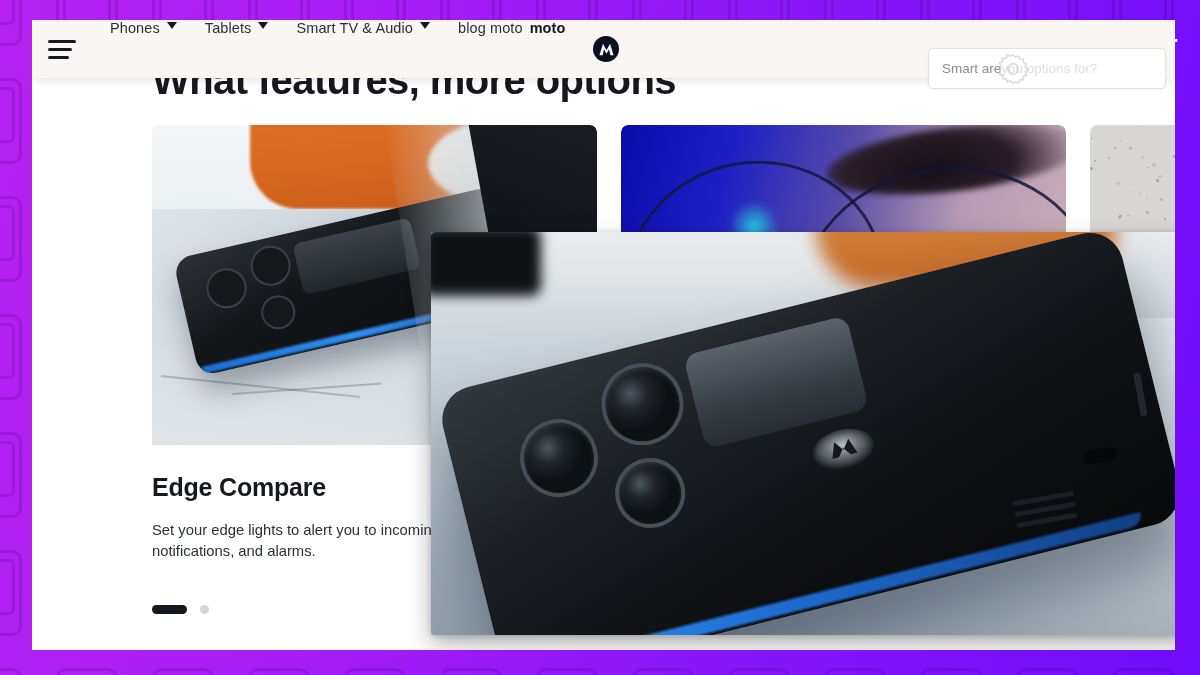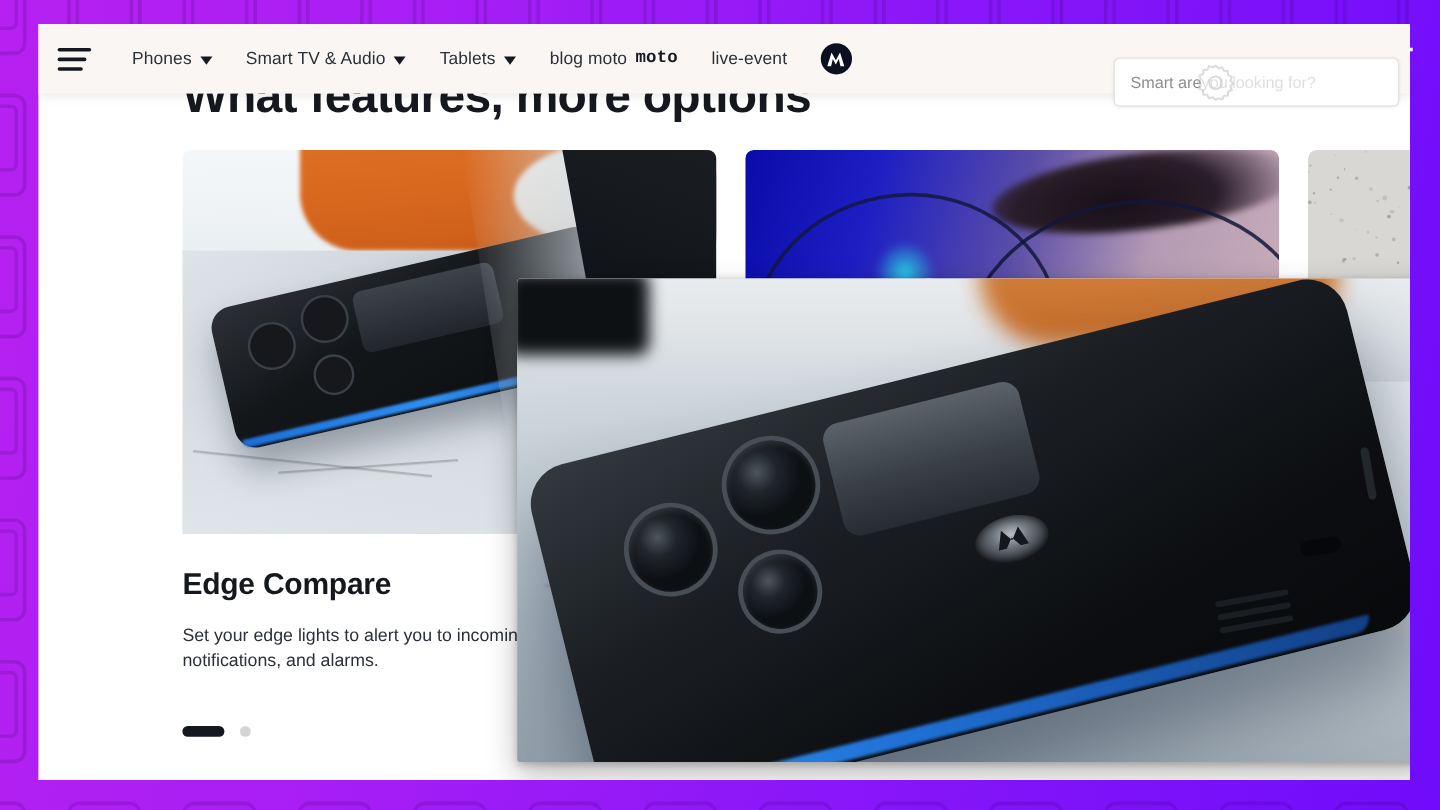--- a/index.html
+++ b/index.html
@@ -59,33 +59,33 @@
     display: flex; flex-direction: column; justify-content: center; gap: 5px;
     margin-right: 18px; cursor: pointer;
   }
   .hamburger i { display:block; height: 3px; background: #15181f; border-radius: 2px; }
   .hamburger i:nth-child(1){ width: 28px; }
   .hamburger i:nth-child(2){ width: 24px; }
   .hamburger i:nth-child(3){ width: 21px; }
 
   .nav-items { display: flex; align-items: center; gap: 0; }
   .nav-item {
-    display: flex; align-items: center; gap: 7px;
+    display: flex; gap: 7px;
     font-size: 14.5px; color: #2b3038;
     padding: 0 14px; height: 58px; cursor: pointer;
     white-space: nowrap; letter-spacing: .1px;
   }
   .nav-item .caret {
     width: 0; height: 0;
     border-left: 5.5px solid transparent;
     border-right: 5.5px solid transparent;
     border-top: 7px solid #15181f;
     margin-top: 2px;
   }
-  .nav-item b { font-weight: 700; color: #15181f; font-family: Liberation Mono, monospace; }
+  .nav-item b { font-weight: 700; color: #15181f; }
   .moto-logo {
     width: 26px; height: 26px; border-radius: 50%;
     background: #0b1020; margin-left: 14px;
     display:flex; align-items:center; justify-content:center; flex:none;
   }
   .moto-logo svg { display:block; }
 
   .search-wrap {
     position: absolute; right: 9px; top: 28px;
     width: 238px; height: 41px;
@@ -605,52 +605,49 @@
     </div>
 
     <div class="nav-items">
 
       <div class="nav-item">
         <span>Phones</span>
         <span class="caret"></span>
       </div>
 
       <div class="nav-item">
+        <span>Tablets</span>
+        <span class="caret"></span>
+      </div>
+
+      <div class="nav-item">
         <span>Smart TV &amp; Audio</span>
-        <span class="caret"></span>
-      </div>
-
-      <div class="nav-item">
-        <span>Tablets</span>
         <span class="caret"></span>
       </div>
 
 
 
       <div class="nav-item">
         <span>blog moto</span>
           <b>moto</b>
       </div>
 
-      <div class="nav-item">
-        <span>live-event</span>
-      </div>
 
       <div class="moto-logo">
         <svg width="17" height="17" viewBox="0 0 24 24" aria-hidden="true">
           <path d="M2 20 L7 4 L12 13 L17 4 L22 20 L17.5 20 L15.5 11.5 L12 18 L8.5 11.5 L6.5 20 Z" fill="#ffffff"></path>
         </svg>
       </div>
 
     </div>
 
     <div class="search-wrap">
       <div class="search-box">
         <span>Smart are </span>
-          <span class="ph-tail">you looking for?</span>
+          <span class="ph-tail">you options for?</span>
       </div>
       <svg class="gear-overlay" viewBox="0 0 48 48">
         <g fill="none" stroke="#b9b9bd" stroke-width="2.4">
           <path d="M24 4 l3.4 3.1 4.4-1.4 2 4.2 4.6.4.3 4.6 4.2 2-1.4 4.4 3.1 3.4-3.1 3.4 1.4 4.4-4.2 2-.3 4.6-4.6.4-2 4.2-4.4-1.4L24 44l-3.4-3.1-4.4 1.4-2-4.2-4.6-.4-.3-4.6-4.2-2 1.4-4.4L3.4 23.4l3.1-3.4-1.4-4.4 4.2-2 .3-4.6 4.6-.4 2-4.2 4.4 1.4z"></path>
           <circle cx="24" cy="24" r="7.5"></circle>
         </g>
       </svg>
     </div>
 
   </div>

